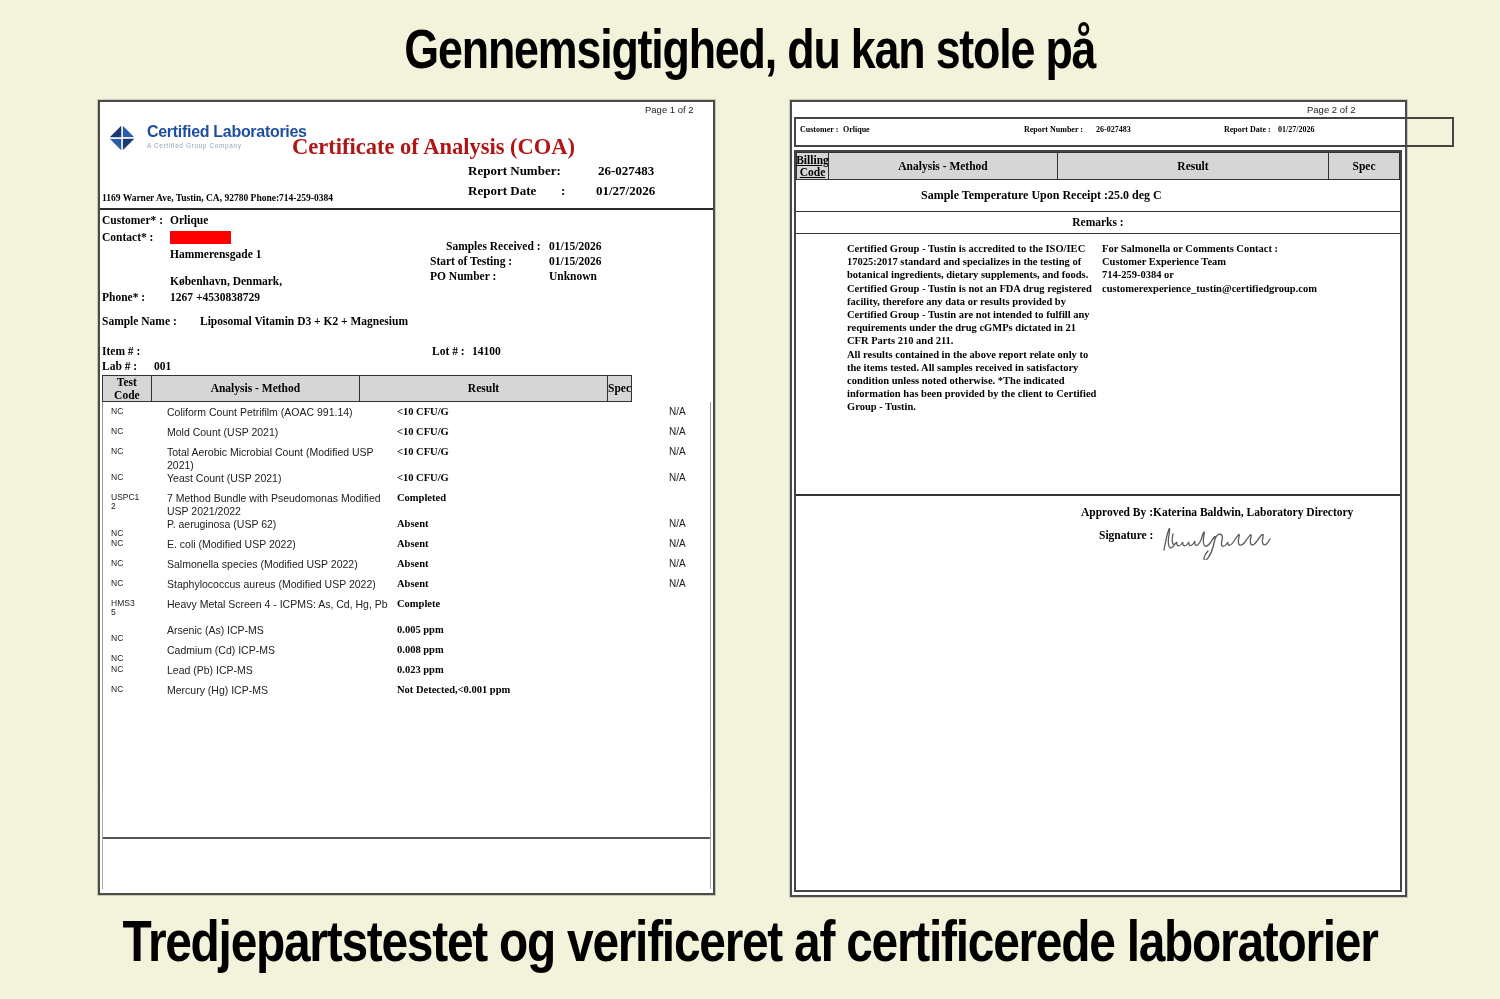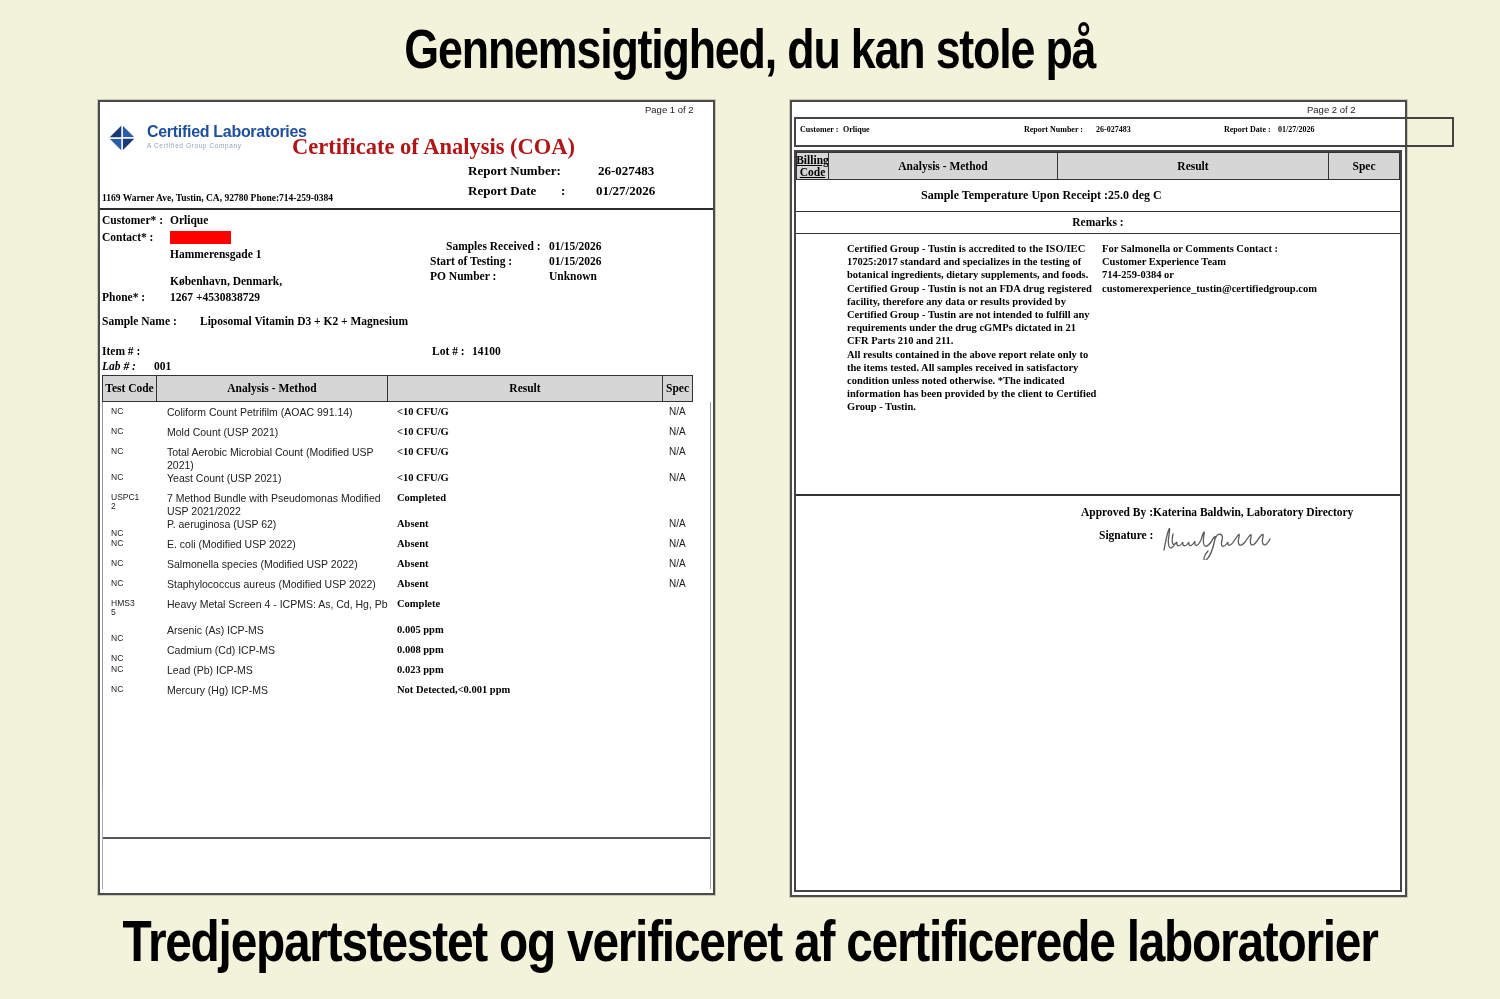--- a/index.html
+++ b/index.html
@@ -86,24 +86,24 @@
   <div class="abs lbl" style="left:70px;top:173px;">København, Denmark,</div>
   <div class="abs lbl" style="left:2px;top:189px;">Phone* :</div>
   <div class="abs lbl" style="left:70px;top:189px;">1267 +4530838729</div>
 
   <div class="abs lbl" style="left:2px;top:213px;">Sample Name :</div>
   <div class="abs lbl" style="left:100px;top:213px;">Liposomal Vitamin D3 + K2 + Magnesium</div>
 
   <div class="abs lbl" style="left:2px;top:243px;">Item # :</div>
   <div class="abs lbl" style="left:332px;top:243px;">Lot # :</div>
   <div class="abs lbl" style="left:372px;top:243px;">14100</div>
-  <div class="abs lbl" style="left:2px;top:258px;font-style:italic;">Lab # :</div>
+  <div class="abs lbl" style="left:2px;top:258px;">Lab # :</div>
   <div class="abs lbl" style="left:54px;top:258px;">001</div>
 
-  <div class="abs" style="left:2px;top:273px;width:591px;height:27px;display:flex;font-family:Liberation Serif, serif;">
+  <div class="abs" style="left:2px;top:273px;width:530px;height:27px;display:flex;font-family:Liberation Serif, serif;">
     <div class="hdrcell" style="width:55px;">Test Code</div>
     <div class="hdrcell" style="width:232px;margin-left:-1px;">Analysis - Method</div>
     <div class="hdrcell" style="width:276px;margin-left:-1px;">Result</div>
     <div class="hdrcell" style="flex:1;margin-left:-1px;">Spec</div>
   </div>
 
   <div class="abs rowsbox" style="left:2px;top:300px;width:609px;height:437px;">
       <div class="trow" style="height: 20px;">
         <span class="c-code">NC</span>
         <span class="c-method">Coliform Count Petrifilm (AOAC 991.14)</span>

